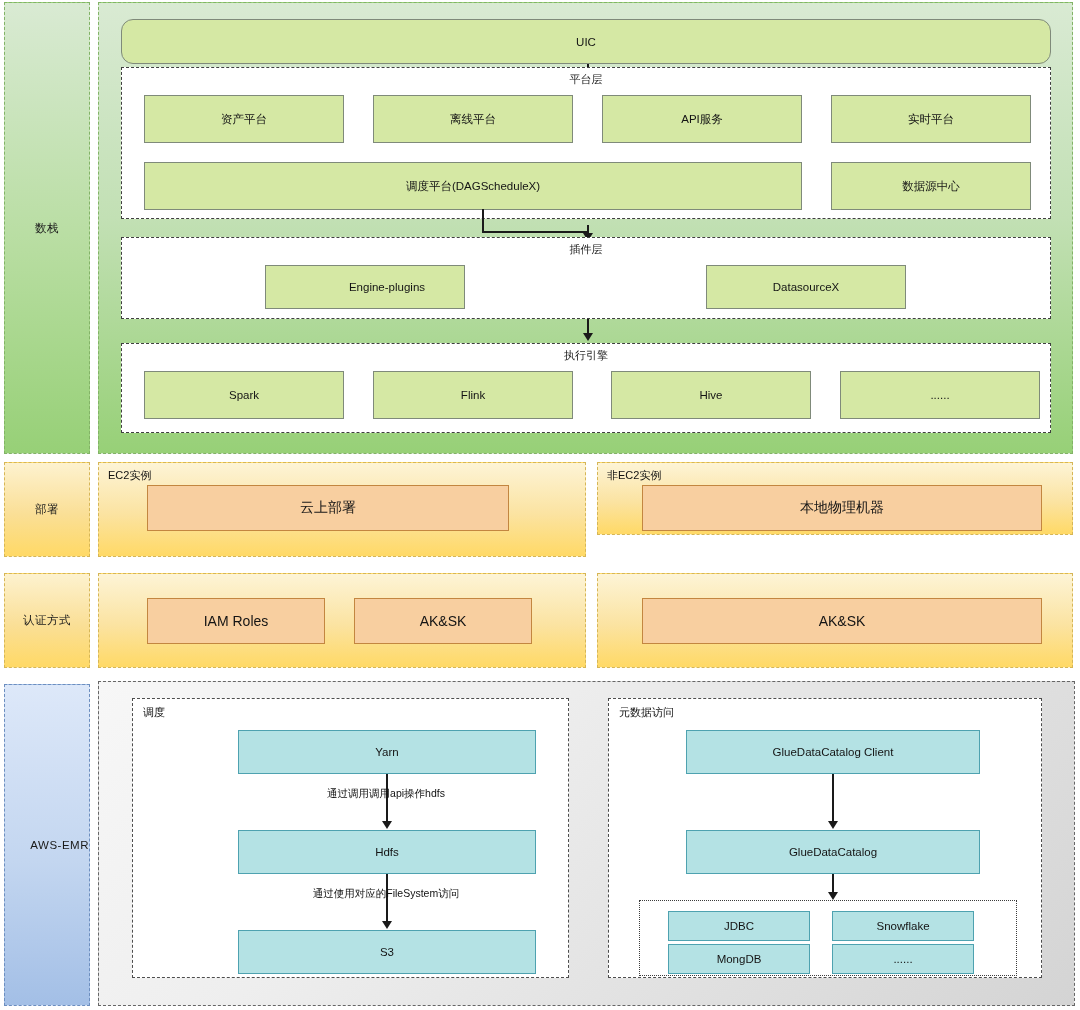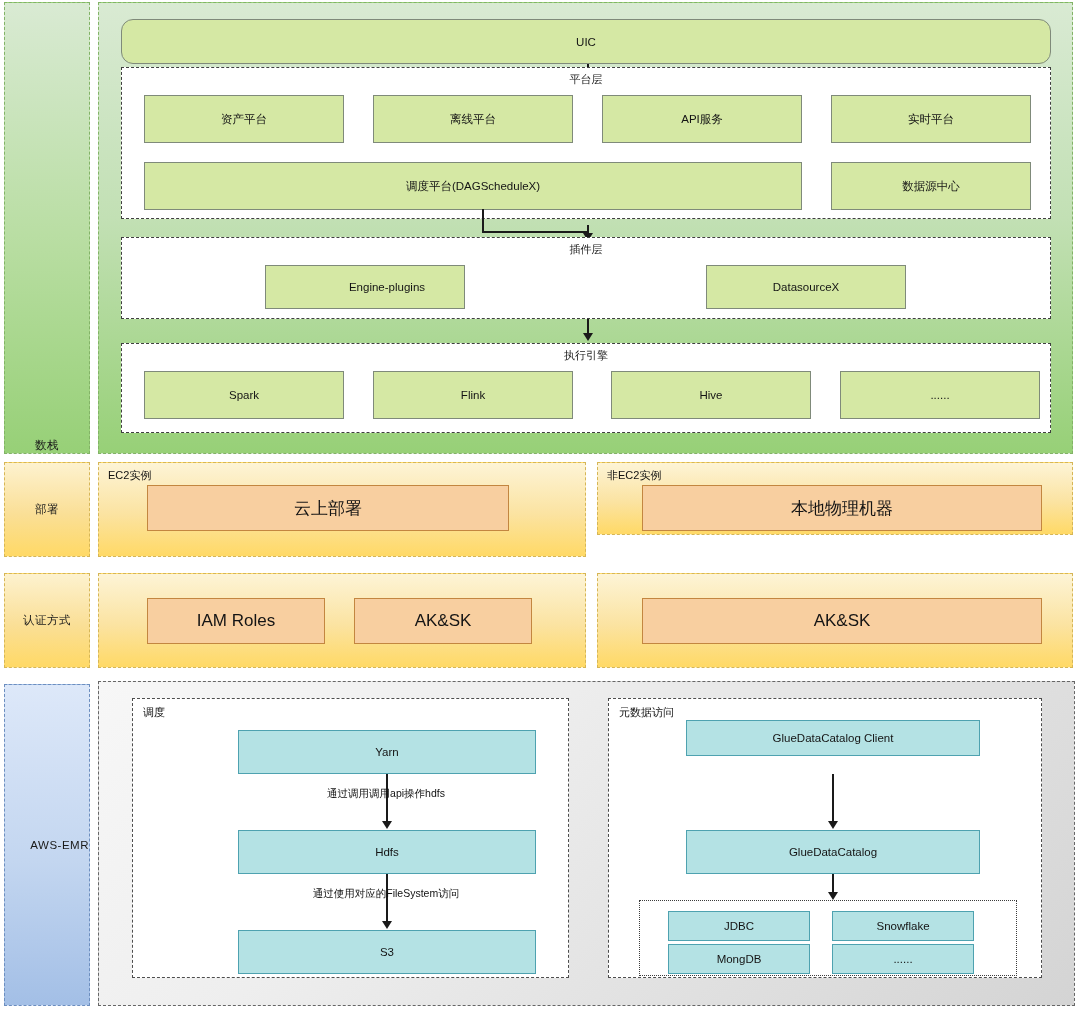--- a/index.html
+++ b/index.html
@@ -17,21 +17,21 @@
   .abs{position:absolute;box-sizing:border-box;}
   .ctr{display:flex;align-items:center;justify-content:center;text-align:center;}
 
   
   .rail{
     border:1px dashed #82b366;
     color:#1a1a1a;
     font-size:11.5px;
     letter-spacing:.5px;
   }
-  .rail-green{background:linear-gradient(180deg,#d9ead3 0%,#b7ddA0 55%,#97d077 100%);border-color:#82b366;align-items:flex-end;}
+  .rail-green{background:linear-gradient(180deg,#d9ead3 0%,#b7ddA0 55%,#97d077 100%);border-color:#82b366;}
   .rail-orange{background:linear-gradient(180deg,#fdf2cf 0%,#fadf96 55%,#ffd966 100%);border:1px dashed #d6b656;}
   .rail-blue{background:linear-gradient(180deg,#dde8f9 0%,#c3d6f0 55%,#a3bfe6 100%);border:1px dashed #6c8ebf;}
 
   
   .green-wrap{
     background:linear-gradient(180deg,#d9ead3 0%,#c2e0b4 48%,#97d077 100%);
     border:1px dashed #82b366;
   }
   .dash-white{background:#ffffff;border:1px dashed #3f3f3f;}
   .box-green{
@@ -55,21 +55,21 @@
     border:1px dashed #d6b656;
   }
   .orange-cap{
     position:absolute;left:9px;top:5px;
     font-size:11px;color:#111;
   }
   .box-orange{
     background:#f8cfa0;
     border:1px solid #c38640;
     color:#141414;
-    font-size:17px;
+    font-size:14px;
   }
 
   
   .emr-wrap{
     background:linear-gradient(135deg,#f7f7f7 0%,#eeeeee 35%,#d4d4d4 100%);
     border:1px dashed #666666;
   }
   .emr-inner{background:#ffffff;border:1px dashed #4d4d4d;}
   .emr-cap{position:absolute;left:10px;top:6px;font-size:11px;color:#111;}
   .box-cyan{
@@ -238,21 +238,21 @@
       <div class="edge-label" style="left:133px;top:188px;width:240px;">通过使用对应的FileSystem访问</div>
 
       <div class="abs box-cyan ctr" style="left:105px;top:231px;width:298px;height:44px;">
         <span>S3</span>
       </div>
     </div>
 
     <div class="abs emr-inner" style="left:509px;top:16px;width:434px;height:280px;">
       <div class="emr-cap">元数据访问</div>
 
-      <div class="abs box-cyan ctr" style="left:77px;top:21px;width:294px;height:36px;">
+      <div class="abs box-cyan ctr" style="left:77px;top:31px;width:294px;height:44px;">
         <span>GlueDataCatalog Client</span>
       </div>
 
       <div class="vline" style="left:223px;top:75px;height:52px;"></div>
       <div class="arrowhead" style="left:219px;top:122px;"></div>
 
       <div class="abs box-cyan ctr" style="left:77px;top:131px;width:294px;height:44px;">
         <span>GlueDataCatalog</span>
       </div>
 

